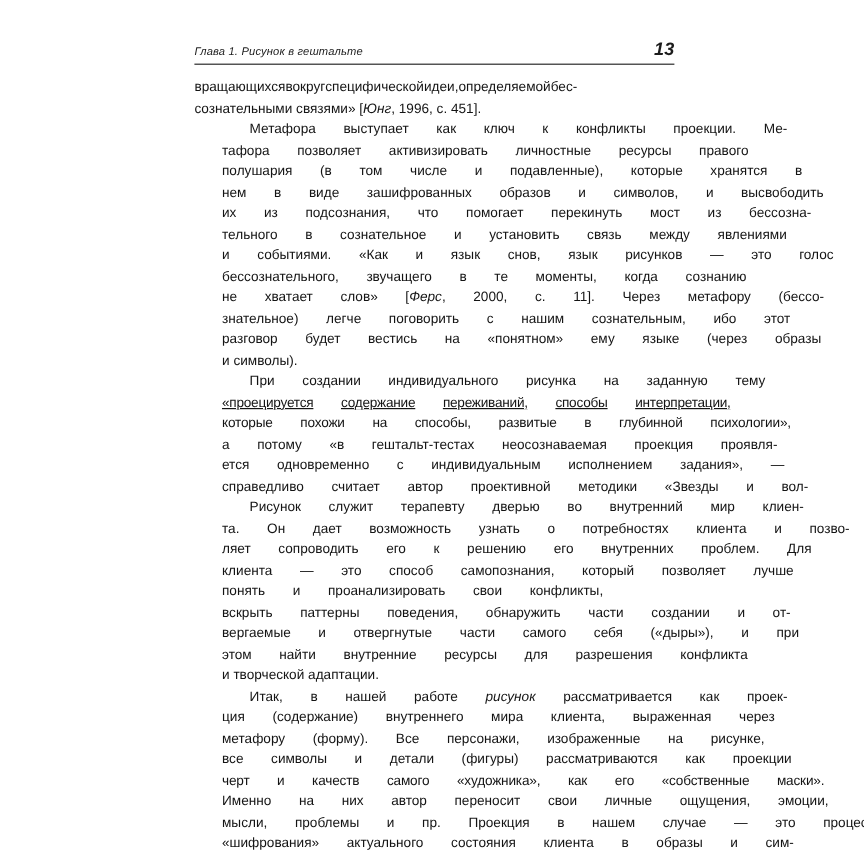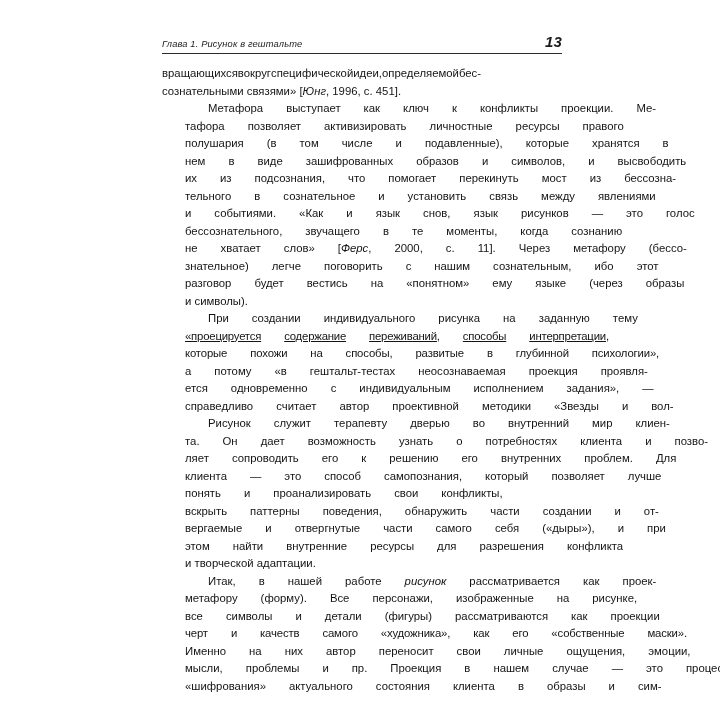--- a/index.html
+++ b/index.html
@@ -389,20 +389,29 @@
             <span><span>Итак,</span></span>
             <span><span>в</span></span>
             <span><span>нашей</span></span>
             <span><span>работе</span></span>
             <span><i>рисунок</i></span>
             <span><span>рассматривается</span></span>
             <span><span>как</span></span>
             <span><b>проек-</b></span>
           </span>
           <span class="line just">
+            <span><b>ция</b></span>
+            <span><span>(содержание)</span></span>
+            <span><span>внутреннего</span></span>
+            <span><span>мира</span></span>
+            <span><span>клиента,</span></span>
+            <span><span>выраженная</span></span>
+            <span><span>через</span></span>
+          </span>
+          <span class="line just">
             <span><b>метафору</b></span>
             <span><span>(форму).</span></span>
             <span><span>Все</span></span>
             <span><span>персонажи,</span></span>
             <span><span>изображенные</span></span>
             <span><span>на</span></span>
             <span><span>рисунке,</span></span>
           </span>
           <span class="line just">
             <span><span>все</span></span>

